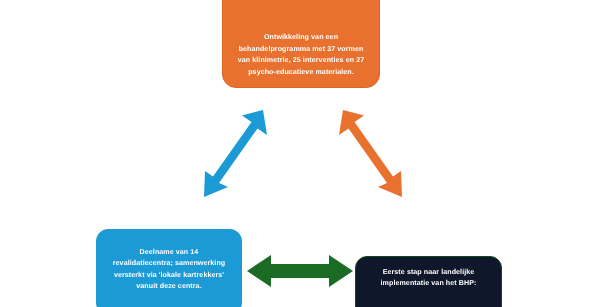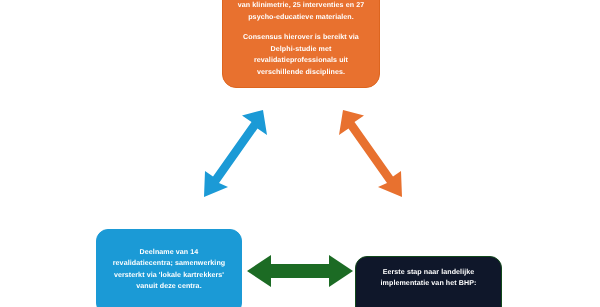--- a/index.html
+++ b/index.html
@@ -104,21 +104,20 @@
     height: 38px;
   }
 </style>
 </head>
 <body>
 
 <div id="canvas" style="background: rgb(255, 255, 255);">
 
   <div class="node" id="node-development" style="background: rgb(232, 113, 47); border-color: rgb(221, 101, 31); color: rgb(255, 255, 255);">
     <p>Ontwikkeling van een behandelprogramma met 37 vormen van klinimetrie, 25 interventies en 27 psycho-educatieve materialen.</p>
-    <p>Consensus hierover is bereikt via Delphi-studie met revalidatieprofessionals uit verschillende disciplines.</p>
   </div>
 
   <div class="node" id="node-participation" style="background: rgb(27, 154, 214); border-color: rgb(27, 154, 214); color: rgb(255, 255, 255);">
     <p>Deelname van 14 revalidatiecentra; samenwerking versterkt via 'lokale kartrekkers' vanuit deze centra.</p>
   </div>
 
   <div class="node" id="node-implementation" style="background: #0f172a; border-color: rgb(17, 73, 26); color: rgb(255, 255, 255); margin-top: 28px;">
     <p>Eerste stap naar landelijke implementatie van het BHP:</p>
   </div>
 

